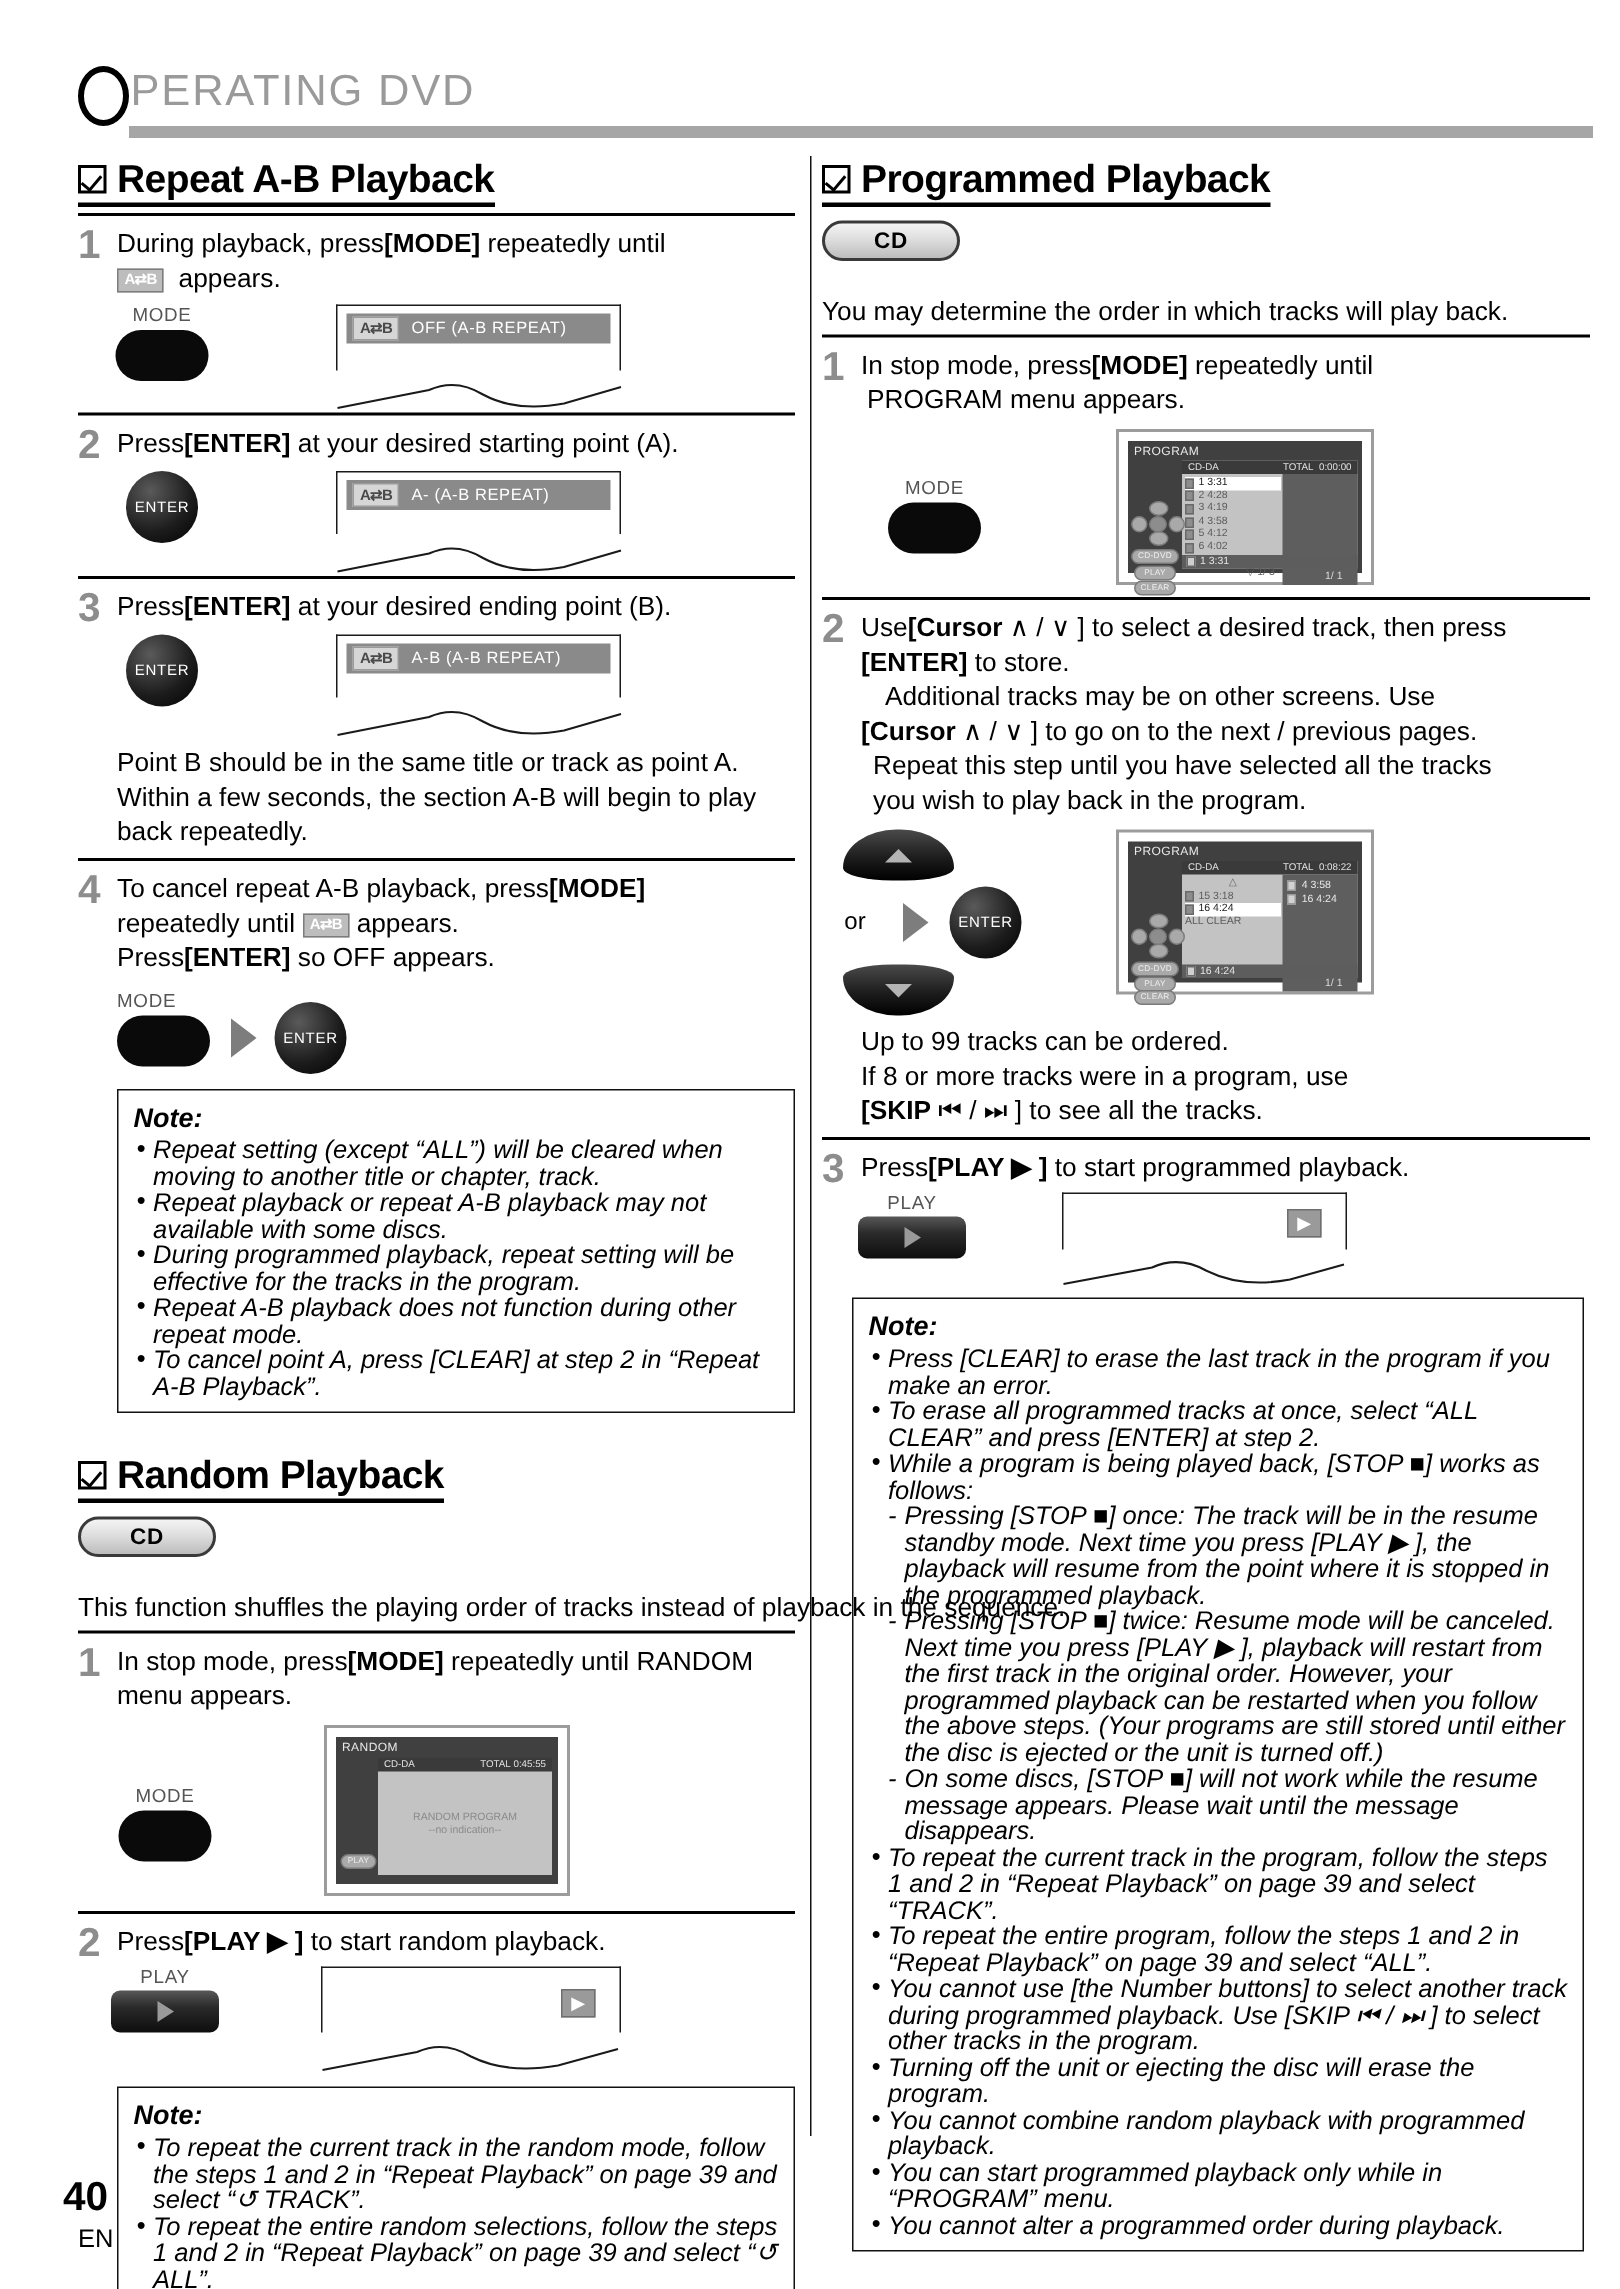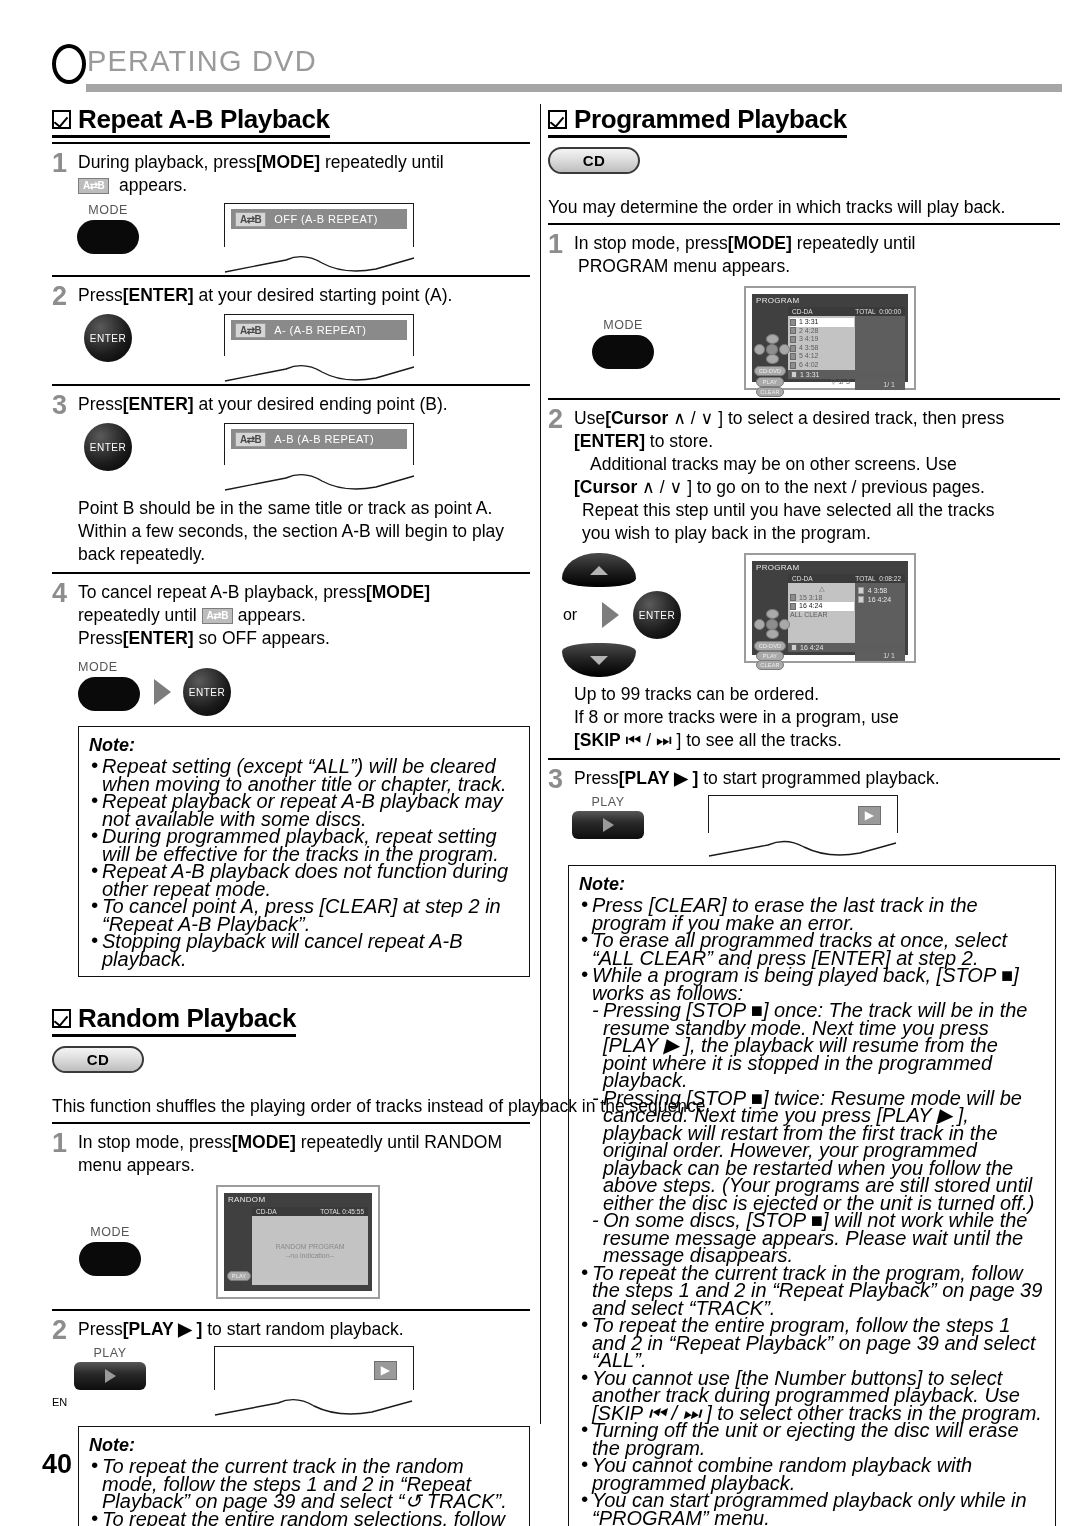--- a/index.html
+++ b/index.html
@@ -128,21 +128,21 @@
   .play-chip{
     display:inline-block;background:#9a9a9a;border:1px solid #6f6f6f;color:#fff;
     font-size:12px;line-height:15px;padding:1px 6px;
   }
 
   
   .note{border:1.6px solid #111;padding:8px 10px 8px 10px;box-sizing:border-box;}
   .note-h{font-size:18px;font-style:italic;font-weight:bold;margin-bottom:2px;}
   .note ul{margin:0;padding:0;list-style:none;}
   .note li{
-    font-size:20px;font-style:italic;line-height:17.5px;
+    font-size:17px;font-style:italic;line-height:17.5px;
     padding-left:13px;position:relative;margin-bottom:0px;
   }
   .note li.bullet:before{content:"\2022";position:absolute;left:2px;top:-1px;}
   .note li.dash{padding-left:24px;}
   .note li.dash:before{content:"-";position:absolute;left:13px;top:0;}
 
   
   .tv-frame{border:2px solid #9c9c9c;background:#fff;padding:6px;box-sizing:border-box;}
   .tv-inner{background:#404040;position:relative;box-sizing:border-box;}
   .tv-title{color:#e8e8e8;font-size:8px;padding:2px 0 1px 4px;letter-spacing:.3px;}
@@ -156,21 +156,21 @@
   .tv-rrow{display:flex;align-items:center;color:#e8e8e8;font-size:7px;line-height:9px;}
   .tv-rtk{width:6px;height:7px;background:#d2d2d2;border:1px solid #9a9a9a;margin-right:4px;box-sizing:border-box;}
   .tv-btm{background:#5d5d5d;color:#e4e4e4;font-size:7px;display:flex;align-items:center;padding:1px 3px;}
   .tv-pill{
     background:#a9a9a9;border:1px solid #7a7a7a;border-radius:6px;color:#efefef;
     font-size:5.5px;text-align:center;line-height:8px;letter-spacing:.2px;
   }
   .dpad{position:relative;width:34px;height:30px;}
   .dpad .dk{position:absolute;background:#a9a9a9;border:1px solid #7d7d7d;border-radius:50%;}
   .page-num{position:absolute;left:42px;top:1449px;font-size:27px;font-weight:bold;}
-  .page-en{position:absolute;left:52px;top:1396px;font-size:11px;}
+  .page-en{position:absolute;left:52px;top:1483px;font-size:17px;}
 </style>
 </head>
 <body>
 
 <div class="page">
 
   <div class="header">
     <div class="hdr-row">
       <div class="hdr-o"></div>
       <div class="hdr-txt">PERATING  DVD</div>
@@ -300,21 +300,20 @@
     </div>
 
     <div class="note" style="margin-top:10px;margin-left:26px;width:452px;">
       <div class="note-h">Note:</div>
       <ul>
         <li class="bullet">Repeat setting (except “ALL”) will be cleared when moving to another title or chapter, track.</li>
         <li class="bullet">Repeat playback or repeat A-B playback may not available with some discs.</li>
         <li class="bullet">During programmed playback, repeat setting will be effective for the tracks in the program.</li>
         <li class="bullet">Repeat A-B playback does not function during other repeat mode.</li>
         <li class="bullet">To cancel point A, press [CLEAR] at step 2 in “Repeat A-B Playback”.</li>
-        <li class="bullet">Stopping playback will cancel repeat A-B playback.</li>
       </ul>
     </div>
 
     <div class="sec-head" style="margin-top:26px;">
       <div class="chk"></div>
       <div class="sec-title">Random Playback</div>
     </div>
     <div class="cd-badge">
       <span>CD</span>
     </div>

